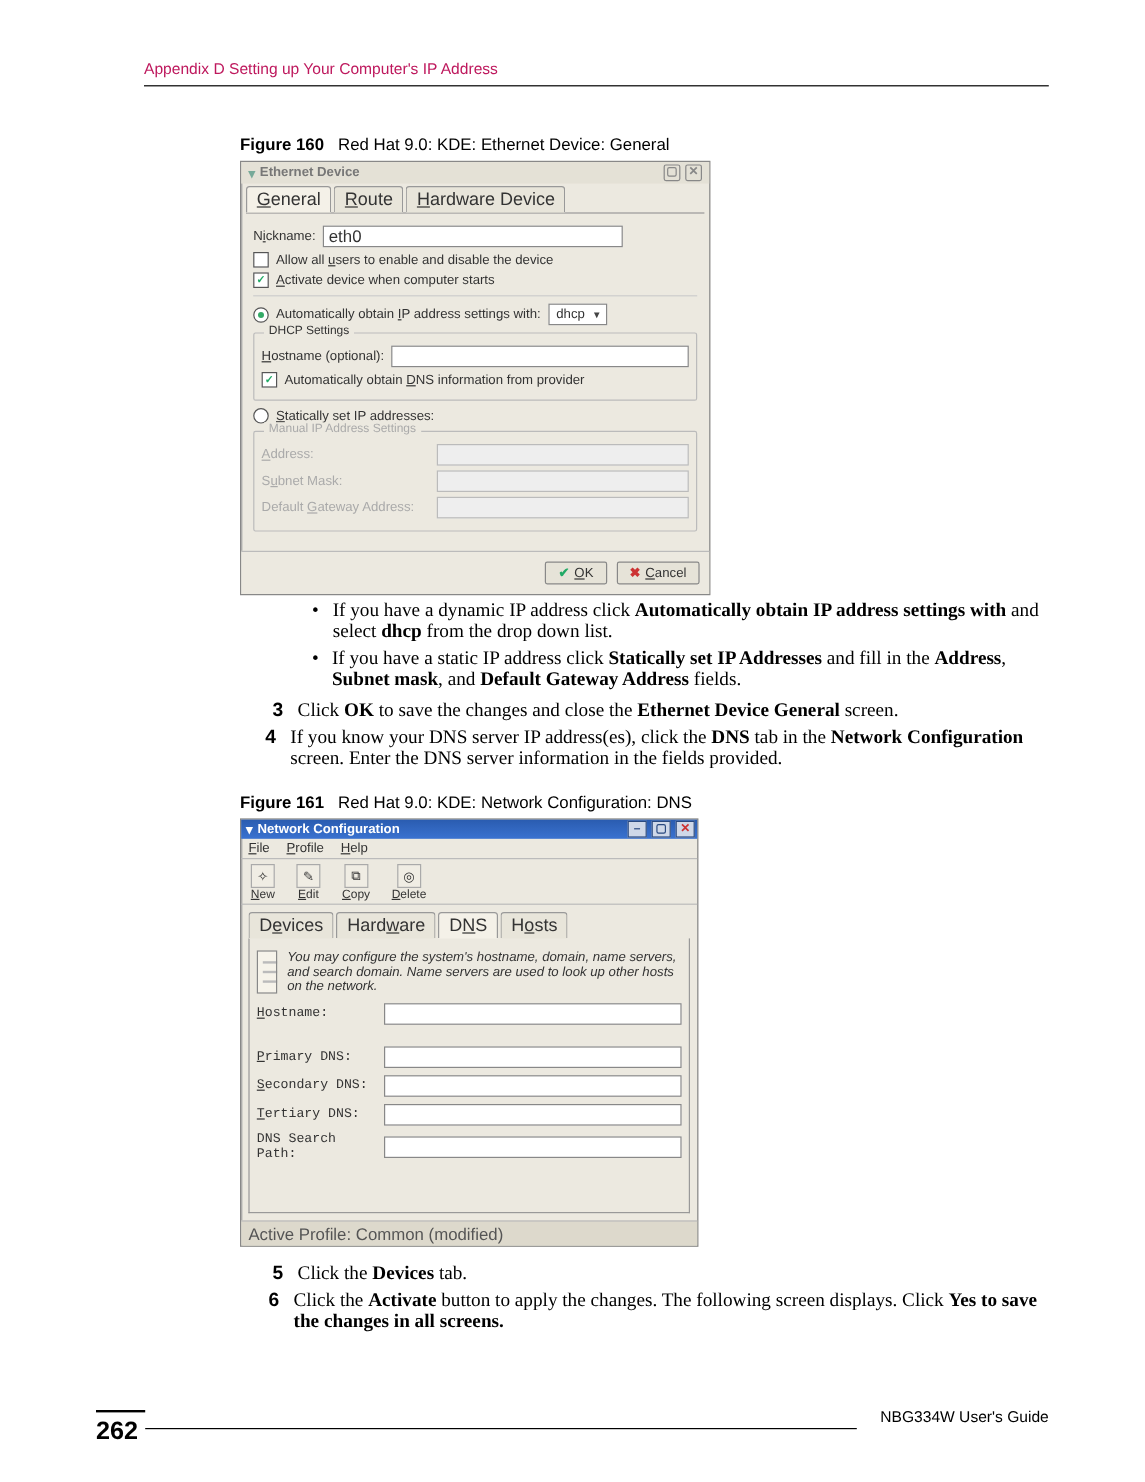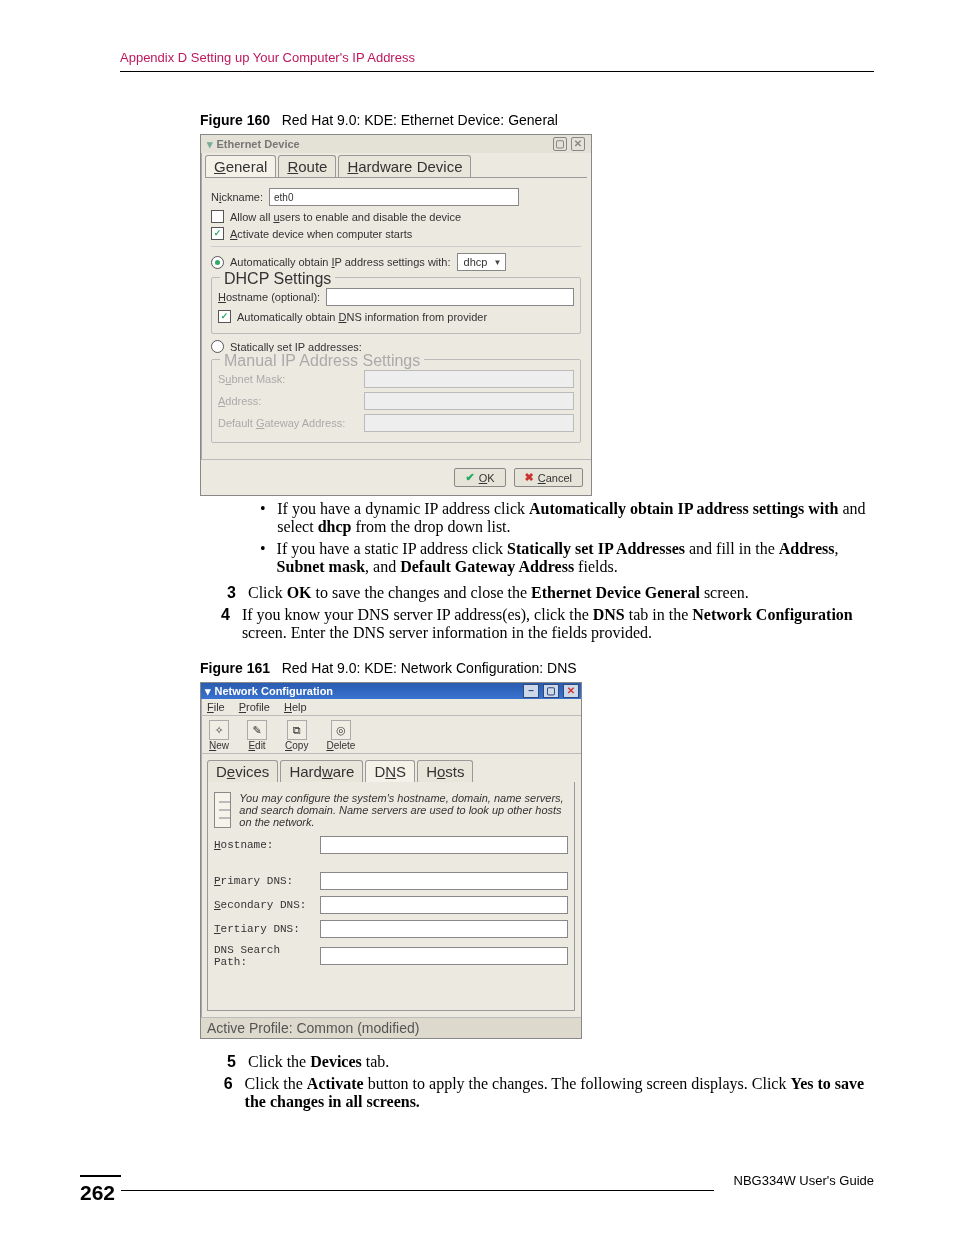--- a/index.html
+++ b/index.html
@@ -72,42 +72,42 @@
     background: #ece9e0;
     padding: 6px;
   }
   .row { display: flex; align-items: center; gap: 6px; margin: 4px 0; }
   .textbox {
     background: #fff;
     border: 1px solid #888;
     height: 16px;
     flex: 1;
     padding: 0 4px;
-    font-size: 10px;
+    font-size: 14px;
     display: inline-flex;
     align-items: center;
   }
   .checkbox, .radio {
     width: 11px; height: 11px; border: 1px solid #555; background: #fff;
     display: inline-flex; align-items: center; justify-content: center;
     font-size: 9px; line-height: 1;
   }
   .radio { border-radius: 50%; }
   .radio.selected::after { content:""; width:5px; height:5px; background:#3a6; border-radius:50%; }
   .checkbox.checked::after { content:"✓"; color:#2a6; font-weight:bold; }
   .groupbox {
     border: 1px solid #bbb;
     padding: 6px;
     margin: 6px 0;
     position: relative;
     border-radius: 2px;
   }
   .groupbox .legend {
     position: absolute; top: -8px; left: 8px;
-    background: #ece9e0; padding: 0 4px; font-size: 16px;
+    background: #ece9e0; padding: 0 4px; font-size: 10px;
   }
   .groupbox.disabled, .groupbox.disabled .legend, .groupbox.disabled label { color: #aaa; }
   .groupbox.disabled .textbox { background: #eee; border-color:#bbb; }
   .dropdown {
     display:inline-flex; align-items:center; gap:6px;
     background:#fff; border:1px solid #888; height:16px; padding:0 4px 0 6px;
   }
   .dropdown .arrow { font-size:8px; color:#444; }
   .dlg-footer {
     border-top: 1px solid #bbb;
@@ -244,25 +244,25 @@
           <label>Automatically obtain <span class="underline-letter">D</span>NS information from provider</label>
         </div>
       </div>
       <div class="row">
         <span class="radio"></span>
         <label><span class="underline-letter">S</span>tatically set IP addresses:</label>
       </div>
       <div class="groupbox disabled">
         <div class="legend">Manual IP Address Settings</div>
         <div class="row">
+            <label style="width:140px"><span class="underline-letter">A</span>ddress:</label>
+            <div class="textbox"></div>
+          </div>
+        <div class="row">
             <label style="width:140px">S<span class="underline-letter">u</span>bnet Mask:</label>
-            <div class="textbox"></div>
-          </div>
-        <div class="row">
-            <label style="width:140px"><span class="underline-letter">A</span>ddress:</label>
             <div class="textbox"></div>
           </div>
         <div class="row">
             <label style="width:140px">Default <span class="underline-letter">G</span>ateway Address:</label>
             <div class="textbox"></div>
           </div>
       </div>
     </div>
     <div class="dlg-footer">
       <div class="btn">

